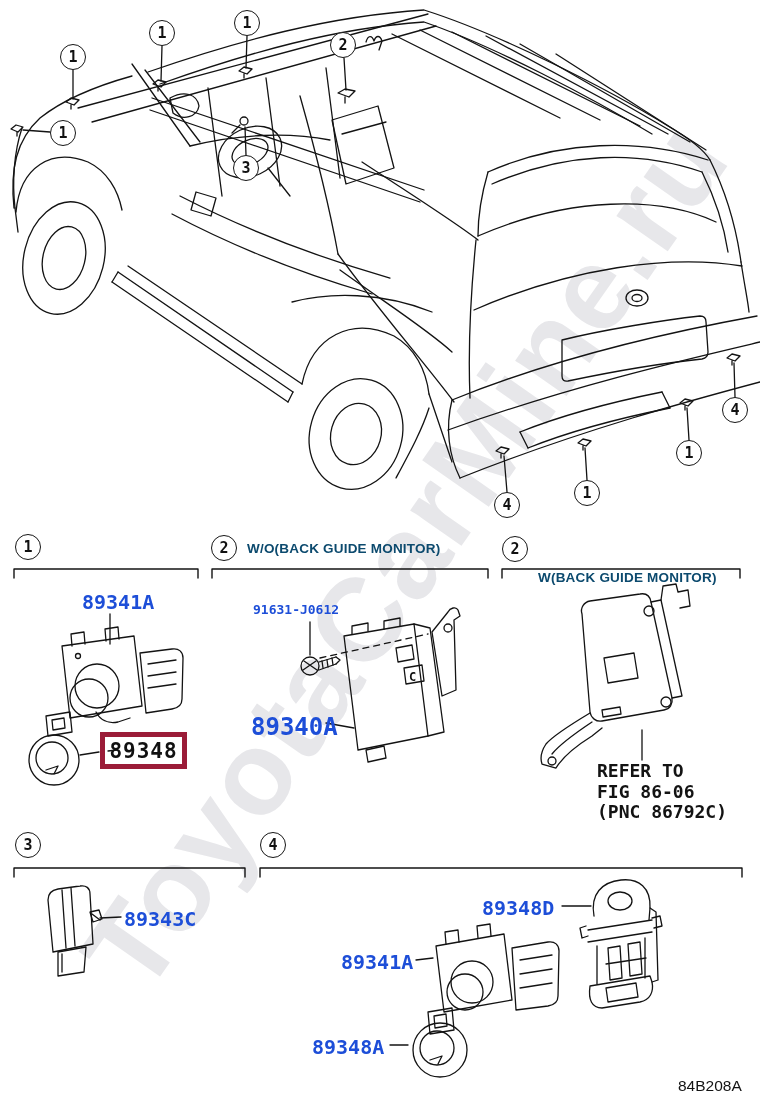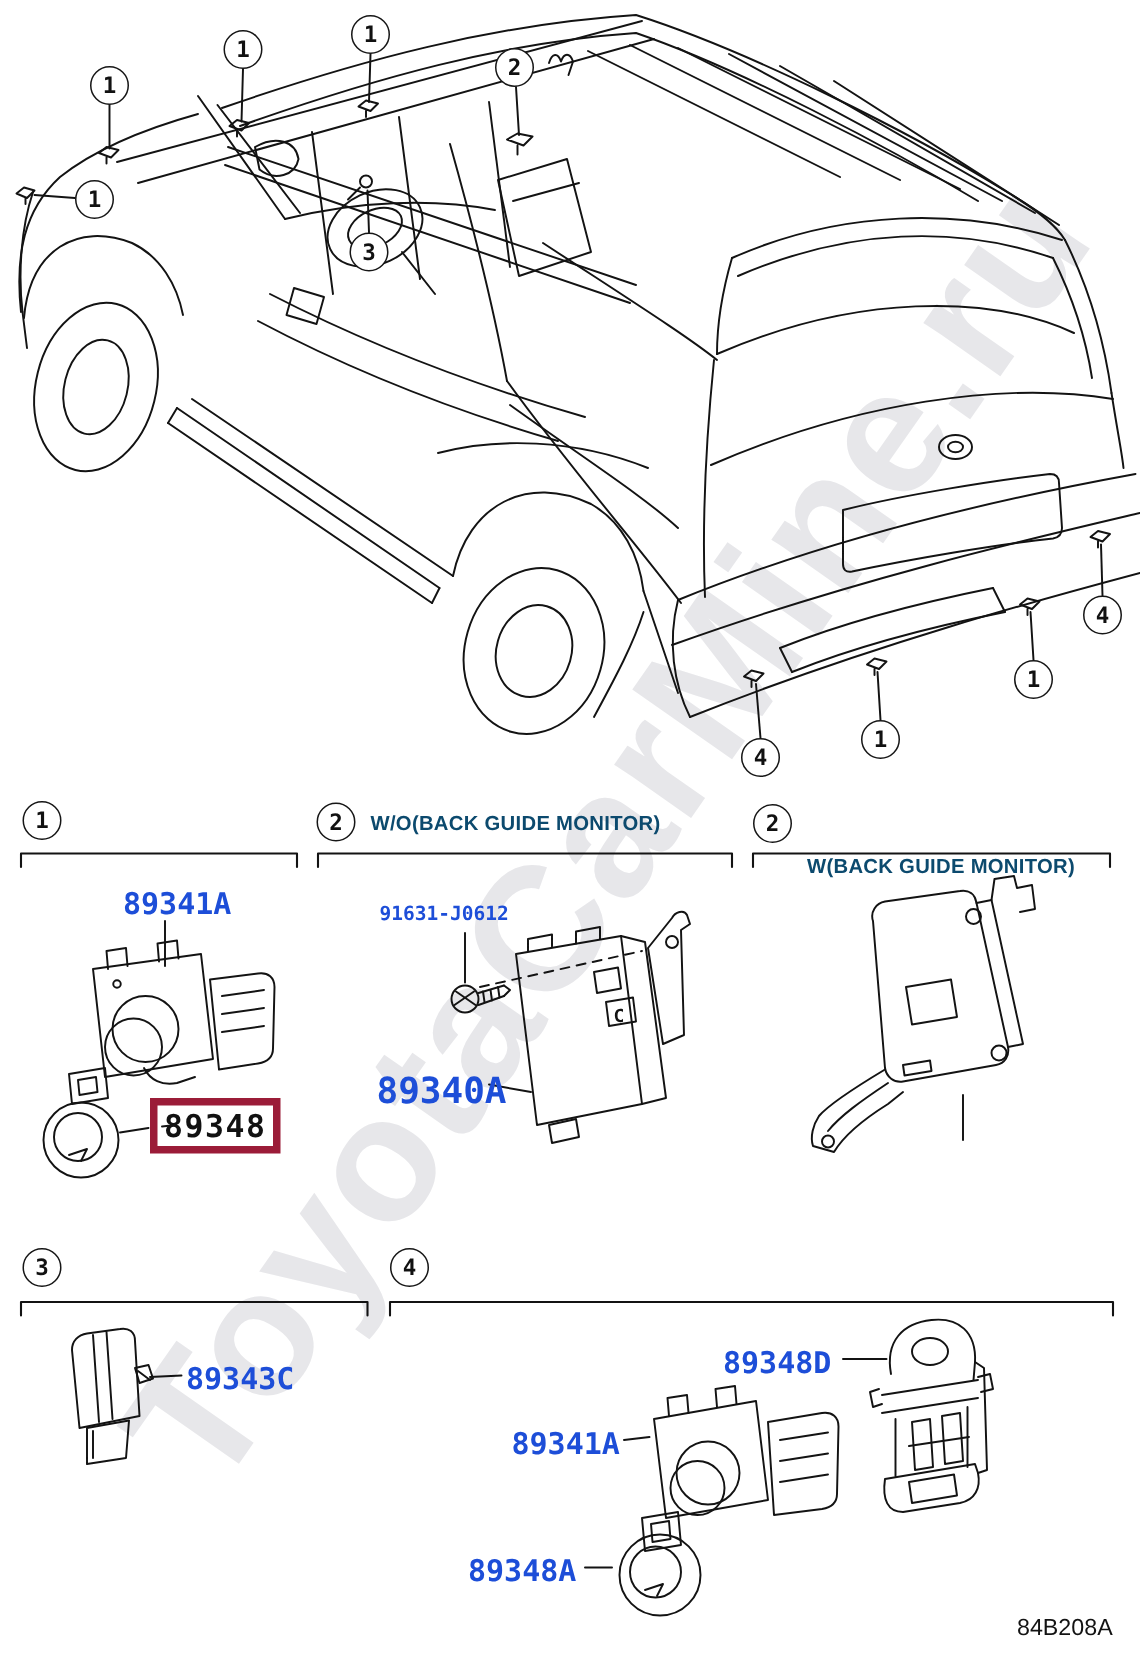--- a/index.html
+++ b/index.html
@@ -287,16 +287,21 @@
   <div class="hdr" style="left:538px;top:570px">W(BACK GUIDE MONITOR)</div>
 
   <div class="lbl" style="left:82px;top:590px">89341A</div>
   <div class="lbl" style="left:253px;top:602px;font-size:13px">91631-J0612</div>
   <div class="lbl" style="left:251px;top:713px;font-size:24px">89340A</div>
   <div class="lbl" style="left:124px;top:907px">89343C</div>
   <div class="lbl" style="left:482px;top:896px">89348D</div>
   <div class="lbl" style="left:341px;top:950px">89341A</div>
   <div class="lbl" style="left:312px;top:1035px">89348A</div>
 
+  <div class="note">
+    <div>REFER TO</div>
+    <div>FIG 86-06</div>
+    <div>(PNC 86792C)</div>
+  </div>
 
   <div class="figcode">84B208A</div>
 
 </div>
 
 </body></html>

